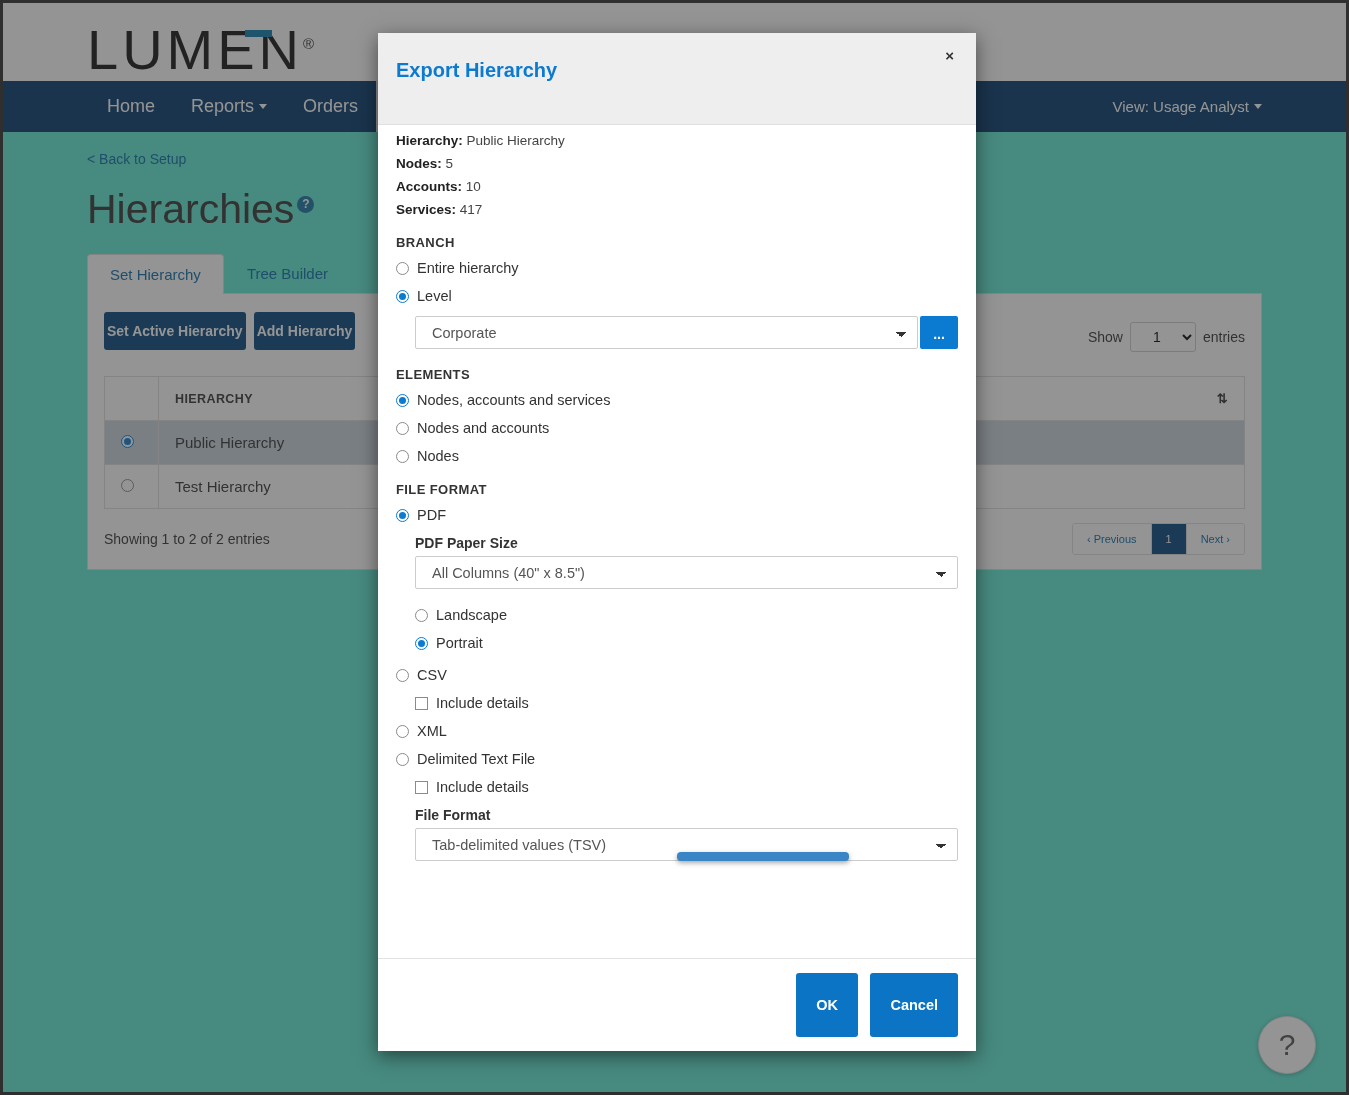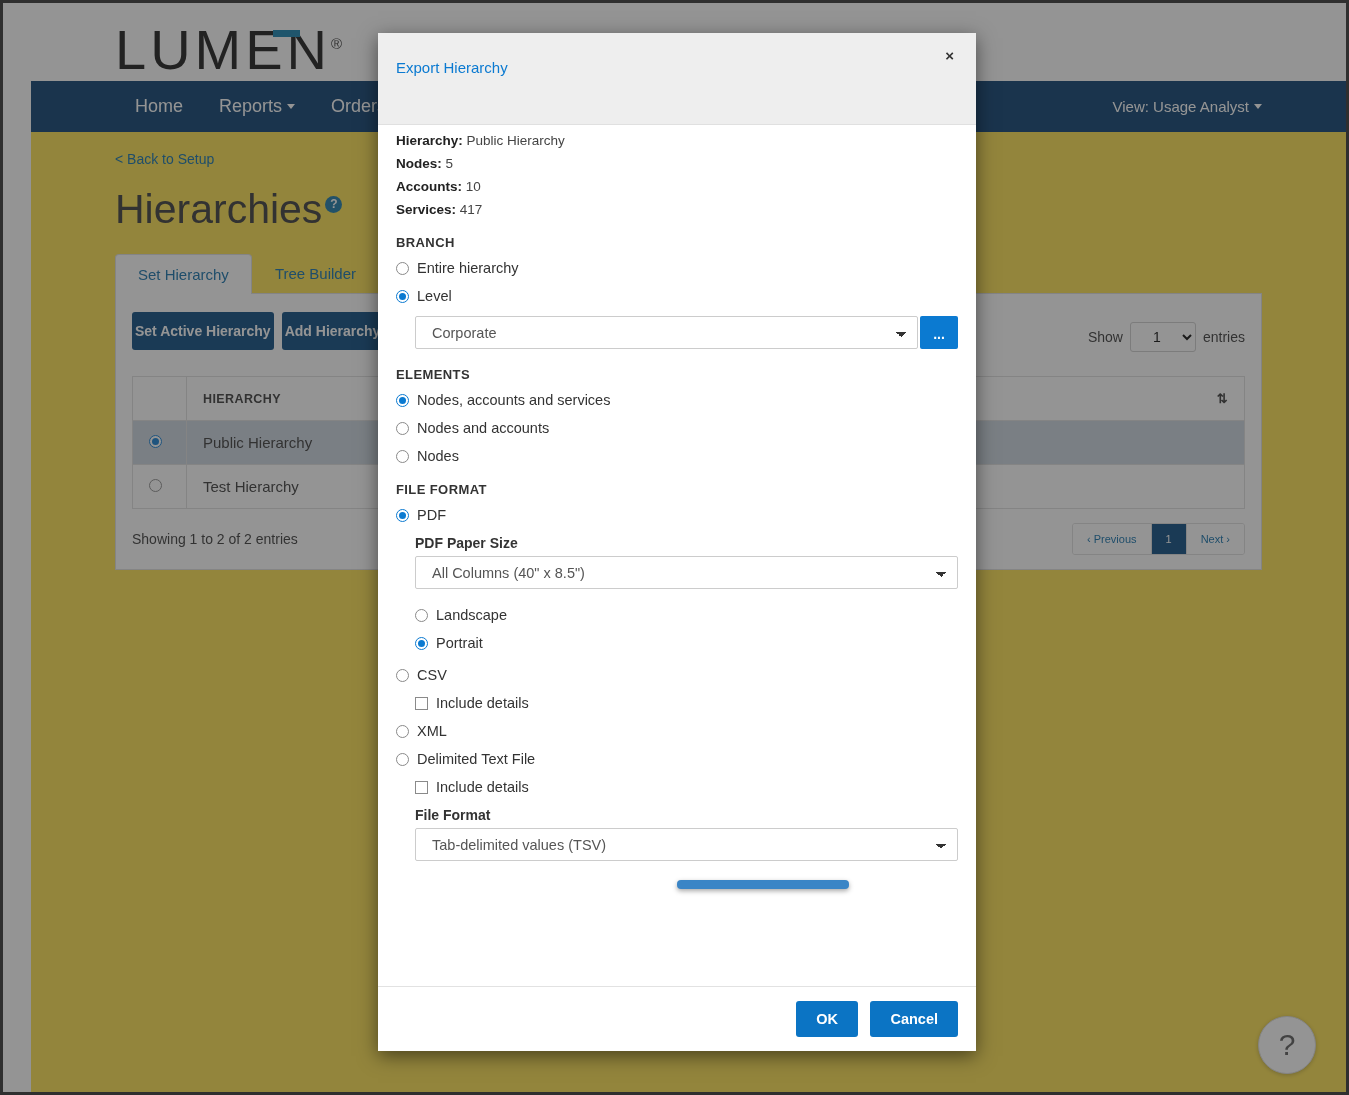--- a/index.html
+++ b/index.html
@@ -14,22 +14,21 @@
     position: relative;
     width: 1349px; height: 1095px;
     background: #ffffff;
     border: 3px solid #2f2f2f;
     overflow: hidden;
   }
 
   
   #page {
     position: absolute; inset: 0;
-    background: #fde047;
-    margin-left: 28px;
+    background: #5eead4;
   }
   .logo-bar {
     height: 78px;
     background: #ffffff;
     position: relative;
   }
   .logo {
     position: absolute; left: 84px; top: 14px;
     font-size: 56px; letter-spacing: 4px;
     color: #111111; font-weight: 400;
@@ -178,21 +177,21 @@
     box-shadow: 0 5px 18px rgba(0,0,0,.5);
     z-index: 60;
     display: flex; flex-direction: column;
   }
   .modal-header {
     background: #eeeeee; border-bottom: 1px solid #e0e0e0;
     padding: 26px 18px 22px 18px; position: relative;
     height: 92px;
   }
   .modal-title {
-    color: #0b7ad1; font-size: 15px; font-weight: normal;
+    color: #0b7ad1; font-size: 20px; font-weight: bold;
     margin: 0;
   }
   .modal-close {
     position: absolute; right: 16px; top: 14px;
     font-size: 15px; color: #333333; font-weight: bold;
     background: none; border: none; cursor: pointer; line-height: 1;
   }
   .modal-body {
     padding: 8px 18px 10px 18px;
     overflow: hidden; flex: 1; position: relative;
@@ -253,21 +252,21 @@
     border-radius: 4px; box-shadow: 0 2px 5px rgba(0,0,0,.35);
   }
 
   .modal-footer {
     border-top: 1px solid #e2e2e2;
     padding: 14px 18px; text-align: right;
     background: #ffffff;
   }
   .btn-modal {
     background: #0b74c4; color: #ffffff; border: none;
-    border-radius: 3px; padding: 10px 20px;
+    border-radius: 3px; padding: 24px 20px;
     font-size: 14.5px; font-weight: bold; cursor: pointer;
     margin-left: 8px;
   }
 </style>
 </head>
 <body>
 
 <div id="screen">
 
   <div id="page">

